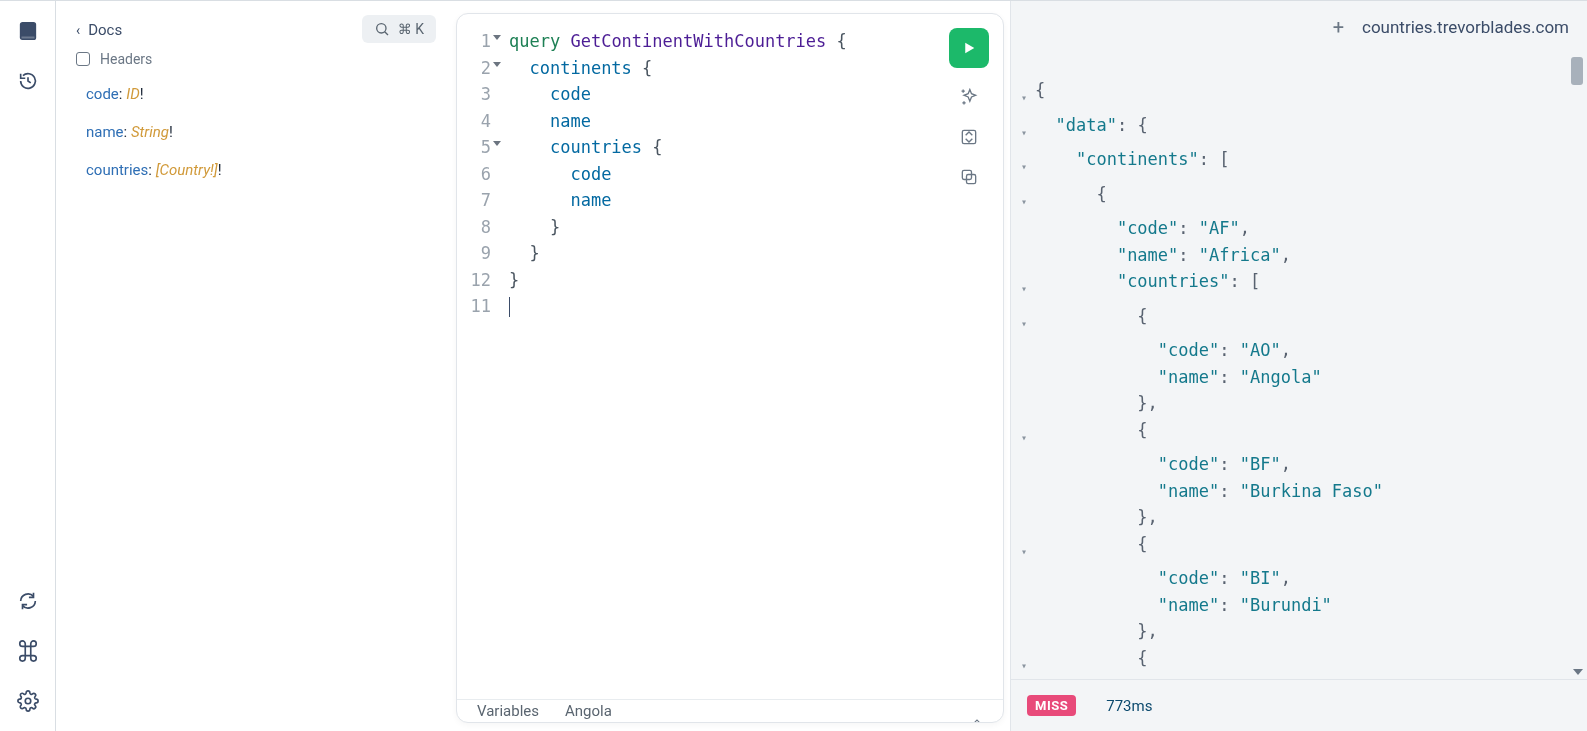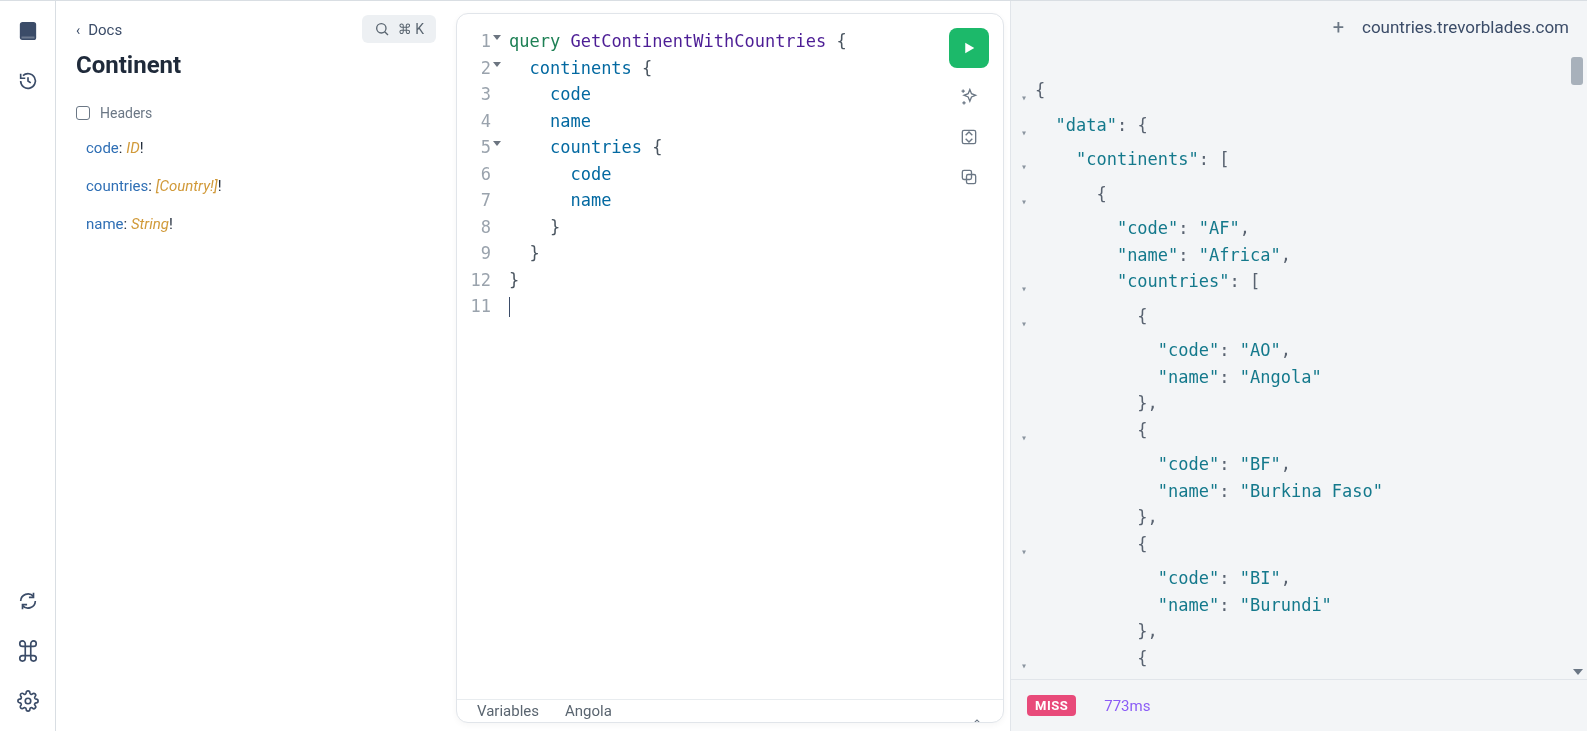--- a/index.html
+++ b/index.html
@@ -170,27 +170,27 @@
   .json-fold{
     width:14px;flex:none;color:#8b95a0;font-size:10px;
     padding-top:8px;
   }
   .json-fold.vis::before{content:"▾";}
   .jkey{color:#14798c;}
   .jstr{color:#14798c;}
   .jp{color:#586270;}
   .resp-foot{
     height:52px;flex:none;border-top:1px solid #e1e5ea;
-    display:flex;align-items:center;padding:0 16px;gap:20px;
+    display:flex;align-items:center;padding:0 16px;gap:30px;
   }
   .badge{
     background:#e84a7a;color:#fff;border-radius:4px;
     font-size:13px;font-weight:700;padding:3px 8px;letter-spacing:0.5px;
   }
-  .timing{color:#8b5cf6;font-size:15px;margin-left:8px;}
+  .timing{color:#0c4a6e;font-size:15px;}
   .resp-scroll-track{
     position:absolute;top:4px;right:4px;width:14px;bottom:4px;
   }
   .resp-scroll-thumb{
     position:absolute;top:0;right:0;width:12px;height:28px;
     background:#a8b1bb;border-radius:3px;
   }
   .resp-scroll-down{
     position:absolute;bottom:0;right:0;
     width:0;height:0;
@@ -232,29 +232,28 @@
         <path d="M19.4 15a1.7 1.7 0 0 0 .34 1.87l.06.06a2 2 0 1 1-2.83 2.83l-.06-.06a1.7 1.7 0 0 0-1.87-.34 1.7 1.7 0 0 0-1 1.56V21a2 2 0 1 1-4 0v-.09a1.7 1.7 0 0 0-1.11-1.56 1.7 1.7 0 0 0-1.87.34l-.06.06a2 2 0 1 1-2.83-2.83l.06-.06a1.7 1.7 0 0 0 .34-1.87 1.7 1.7 0 0 0-1.56-1H3a2 2 0 1 1 0-4h.09a1.7 1.7 0 0 0 1.56-1.11 1.7 1.7 0 0 0-.34-1.87l-.06-.06a2 2 0 1 1 2.83-2.83l.06.06a1.7 1.7 0 0 0 1.87.34H9a1.7 1.7 0 0 0 1-1.56V3a2 2 0 1 1 4 0v.09a1.7 1.7 0 0 0 1 1.56 1.7 1.7 0 0 0 1.87-.34l.06-.06a2 2 0 1 1 2.83 2.83l-.06.06a1.7 1.7 0 0 0-.34 1.87V9a1.7 1.7 0 0 0 1.56 1H21a2 2 0 1 1 0 4h-.09a1.7 1.7 0 0 0-1.56 1z"></path>
       </svg>
   </div>
 </div>
 
 <div class="docs">
   <div class="docs-back">
     <span class="chev">‹</span>
     <span>Docs</span>
   </div>
-  <div class="docs-title">Continent</div>
   <div class="docs-fields-hdr">
     <span class="box"></span>
     <span>Headers</span>
   </div>
   <div id="doc-fields">
       <div class="doc-field"><span class="fname">code</span><span class="colon">: </span><span class="ftype">ID</span><span class="bang">!</span></div>
+      <div class="doc-field"><span class="fname">name</span><span class="colon">: </span><span class="ftype">String</span><span class="bang">!</span></div>
       <div class="doc-field"><span class="fname">countries</span><span class="colon">: </span><span class="ftype">[Country!]</span><span class="bang">!</span></div>
-      <div class="doc-field"><span class="fname">name</span><span class="colon">: </span><span class="ftype">String</span><span class="bang">!</span></div>
     </div>
 
   <div class="search-pill">
     <svg viewBox="0 0 24 24">
         <circle cx="11" cy="11" r="7"></circle>
         <path d="m21 21-5-5"></path>
       </svg>
     <span>⌘ K</span>
   </div>
 </div>

